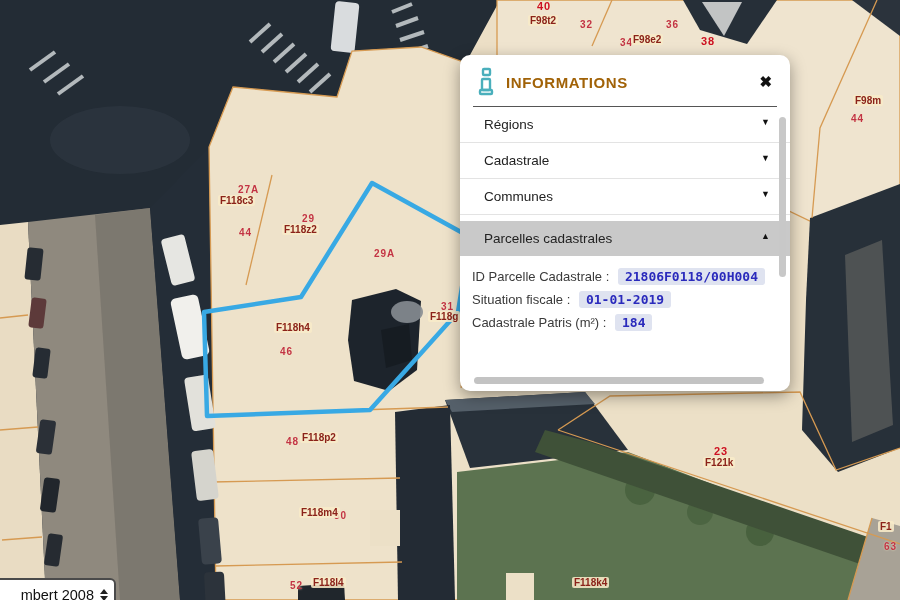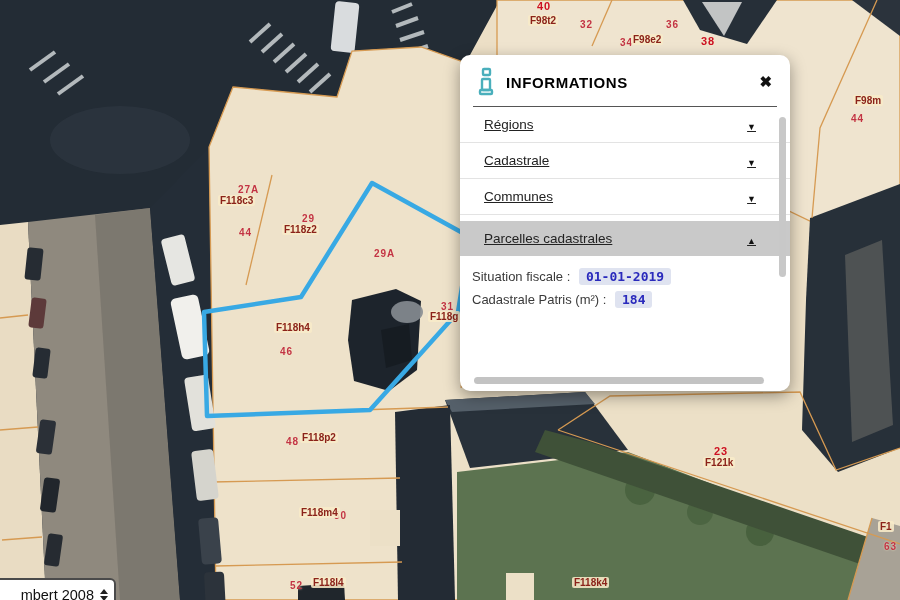--- a/index.html
+++ b/index.html
@@ -13,26 +13,26 @@
   .lbl-code{font-size:10px;font-weight:bold;color:var(--label-code-color,#8b2219);
     background:rgba(248,235,200,.88);padding:0 2px;border-radius:2px;}
   .lbl-num{font-size:10px;font-weight:bold;color:var(--label-num-color,#c23345);letter-spacing:1px;
     text-shadow:0 0 2px rgba(248,235,200,.9);}
   .lbl-num-bright{font-size:11px;font-weight:bold;color:#cc1022;letter-spacing:1px;
     text-shadow:0 0 2px rgba(248,235,200,.9);}
   
   .panel{position:absolute;left:460px;top:55px;width:330px;height:336px;background:#fff;
     border-radius:10px;box-shadow:0 5px 16px rgba(0,0,0,.38);z-index:10;}
   .panel-header{display:flex;align-items:center;padding:12px 16px 9px 16px;}
-  .panel-title{font-size:15px;font-weight:bold;letter-spacing:.6px;color:#000000;margin-left:10px;}
+  .panel-title{font-size:15px;font-weight:bold;letter-spacing:.6px;color:#a16207;margin-left:10px;}
   .close-btn{margin-left:auto;background:none;border:none;font-size:15px;font-weight:bold;
     color:#111;cursor:pointer;padding:0 2px;}
   .header-rule{border-top:1.5px solid #555;margin:0 13px;}
-  .acc-row{display:flex;align-items:flex-end;padding:10px 34px 10px 24px;font-size:13.5px;color:#222;
-    border-bottom:1px solid #e3e3e3;cursor:pointer;text-decoration:underline;}
+  .acc-row{display:flex;align-items:flex-start;padding:10px 20px 10px 24px;font-size:13.5px;color:#222;
+    border-bottom:1px solid #e3e3e3;cursor:pointer;}
   .acc-row .caret{margin-left:auto;font-size:9px;color:#111;}
   .acc-row.active{background:var(--panel-section-active-bg,#c9c9c9);border-bottom:none;margin-top:6px;}
   .details{padding:13px 12px 0 12px;}
   .detail-row{margin-bottom:8px;font-size:13px;color:#3a3a3a;}
   .dvalue{font-family:"DejaVu Sans Mono",monospace;font-weight:bold;font-size:13px;
     color:var(--badge-text,#2a2abc);background:var(--badge-bg,#dfe3f0);
     padding:1px 7px;border-radius:3px;margin-left:5px;}
   .hscroll{position:absolute;left:14px;right:26px;bottom:7px;height:7px;border-radius:4px;background:#c3c3c3;}
   .vscroll{position:absolute;right:4px;top:62px;width:7px;height:160px;border-radius:4px;background:#c8c8c8;}
   
@@ -202,20 +202,24 @@
       <span class="caret">▼</span>
     </div>
     <div class="acc-row active">
       <span>Parcelles cadastrales</span>
       <span class="caret">▲</span>
     </div>
   </div>
 
   <div class="details">
     <div class="detail-row">
+      <span class="dlabel">ID Parcelle Cadastrale :</span>
+      <span class="dvalue">21806F0118/00H004</span>
+    </div>
+    <div class="detail-row">
       <span class="dlabel">Situation fiscale :</span>
       <span class="dvalue">01-01-2019</span>
     </div>
     <div class="detail-row">
       <span class="dlabel">Cadastrale Patris (m²) :</span>
       <span class="dvalue">184</span>
     </div>
   </div>
 
   <div class="hscroll"></div>

